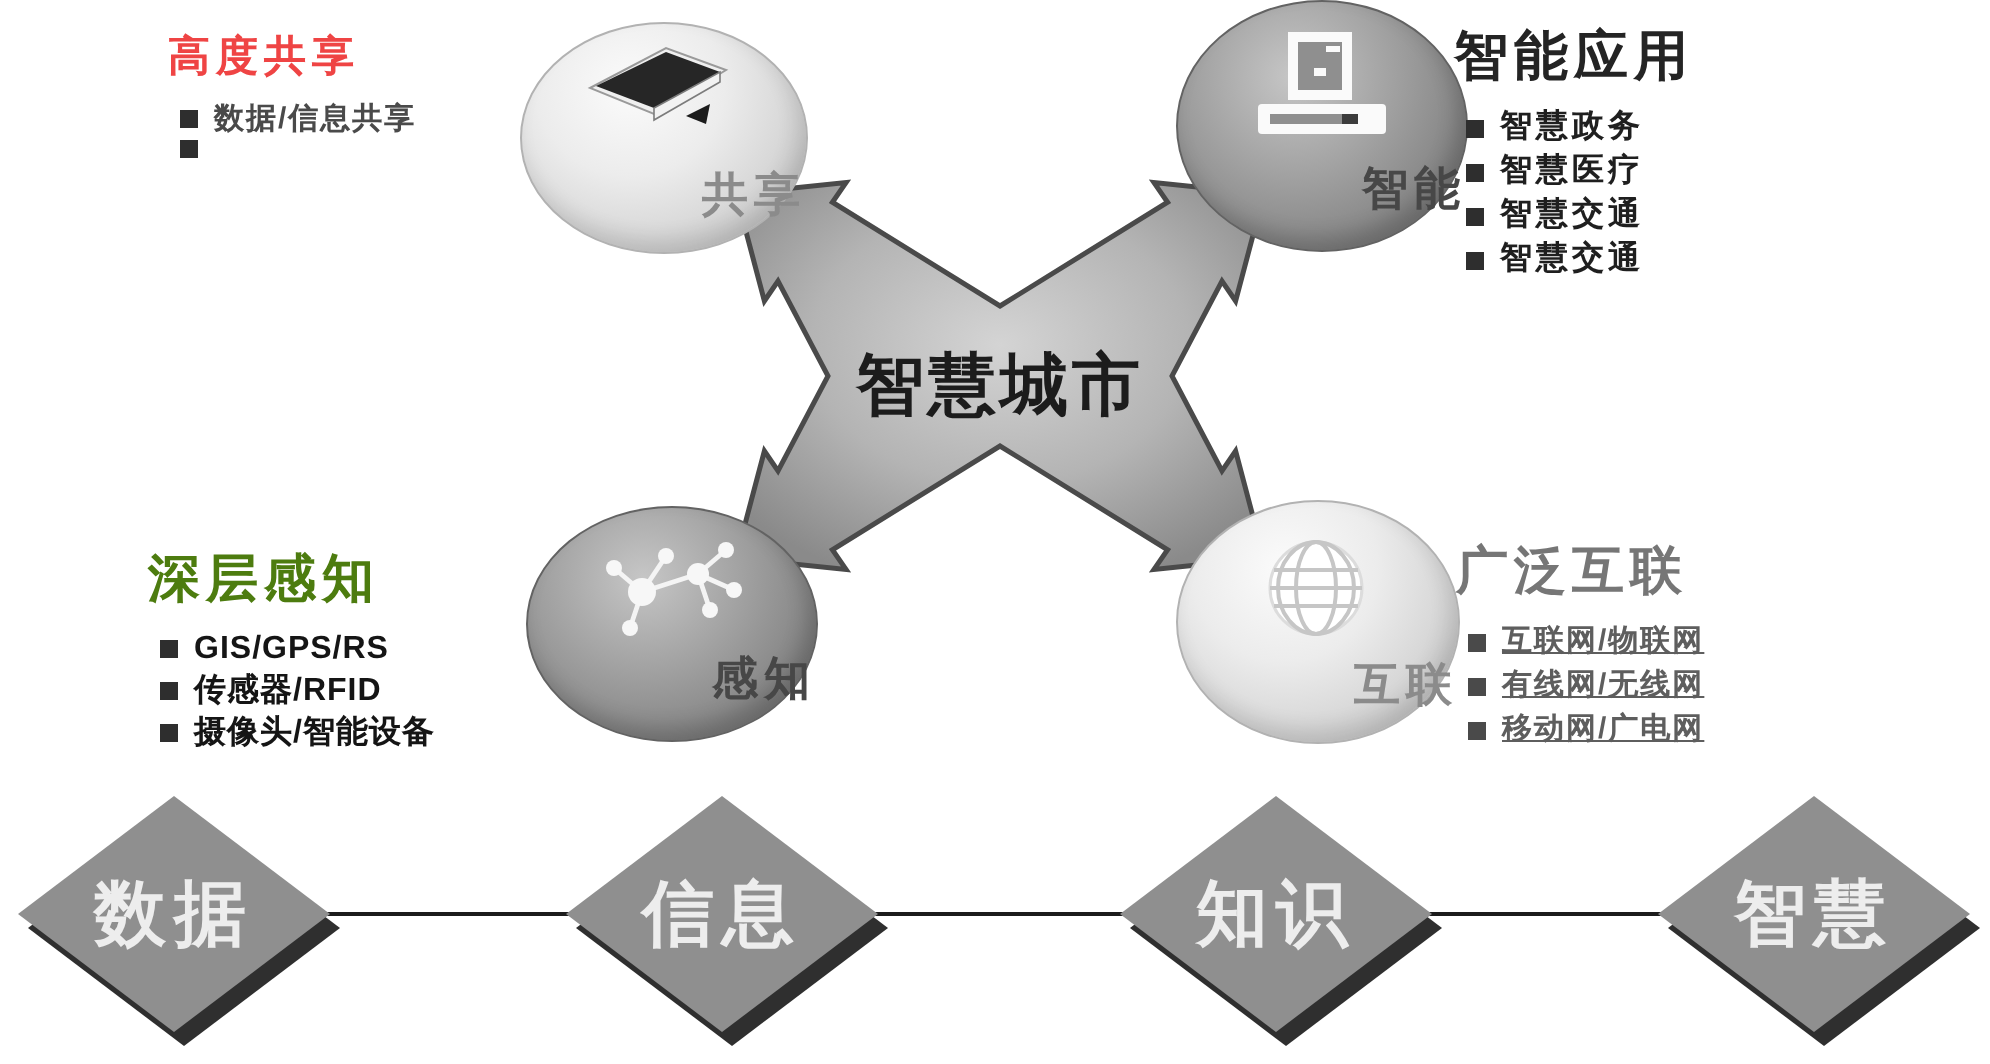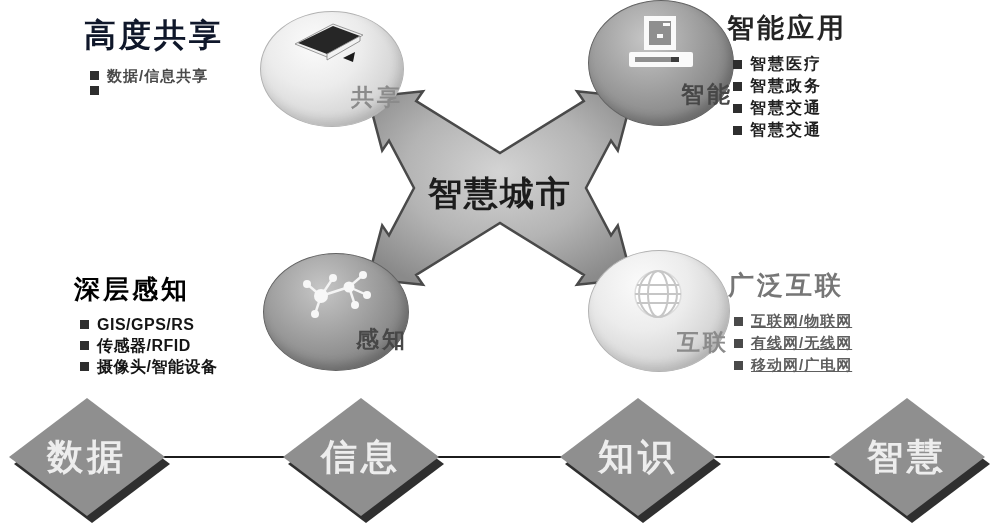--- a/index.html
+++ b/index.html
@@ -25,25 +25,25 @@
   .sphere .label{font-weight:bold;font-size:23px;letter-spacing:3px;}
   .sphere-light .label{color:#8b8b8b;margin-bottom:13px;}
   .sphere-dark .label{color:#474747;margin-bottom:15px;}
   .sphere svg{position:absolute;}
   
   .block{position:absolute;z-index:3;}
   .block .title{font-weight:bold;letter-spacing:3px;}
   .block ul{list-style:none;margin:7px 0 0 6px;padding:0;text-align:right;}
   .block li{display:flex;align-items:center;font-weight:bold;}
   .block .sq{display:inline-block;width:9px;height:9px;background:#2e2e2e;margin-right:8px;flex:0 0 auto;}
-  #block-share .title{font-size:32px;color:#0f172a;}
+  #block-share .title{font-size:21px;color:#ef4444;}
   #block-share li{font-size:15px;color:#4a4a4a;line-height:21px;letter-spacing:1px;}
   #block-smart .title{font-size:27px;color:#242424;}
   #block-smart li{font-size:16px;color:#1f1f1f;line-height:22px;letter-spacing:2px;}
-  #block-sense .title{font-size:26px;color:#000000;}
+  #block-sense .title{font-size:26px;color:#4d7c0f;}
   #block-sense li{font-size:16px;color:#151515;line-height:21px;letter-spacing:0.5px;}
   #block-connect .title{font-size:26px;color:#767676;}
   #block-connect li{font-size:15px;color:#5e5e5e;line-height:22px;letter-spacing:1px;text-decoration:underline;}
   #block-connect .sq{background:#4a4a4a;}
   
   #pipeline{position:absolute;left:0;top:394px;width:995px;height:138px;z-index:1;}
   #pipeline text{font-family:"Liberation Sans","DejaVu Sans",sans-serif;font-weight:bold;font-size:36px;fill:#ededed;letter-spacing:4px;}
 </style>
 </head>
 <body>
@@ -135,25 +135,25 @@
           <span class="sq"></span>
         </li>
     </ul>
   </div>
 
   <div class="block" id="block-smart" style="left:727px;top:10px;">
     <div class="title">智能应用</div>
     <ul>
       <li>
           <span class="sq"></span>
+          <span>智慧政务</span>
+        </li>
+      <li>
+          <span class="sq"></span>
           <span>智慧医疗</span>
-        </li>
-      <li>
-          <span class="sq"></span>
-          <span>智慧政务</span>
         </li>
       <li>
           <span class="sq"></span>
           <span>智慧交通</span>
         </li>
       <li>
           <span class="sq"></span>
           <span>智慧交通</span>
         </li>
     </ul>

